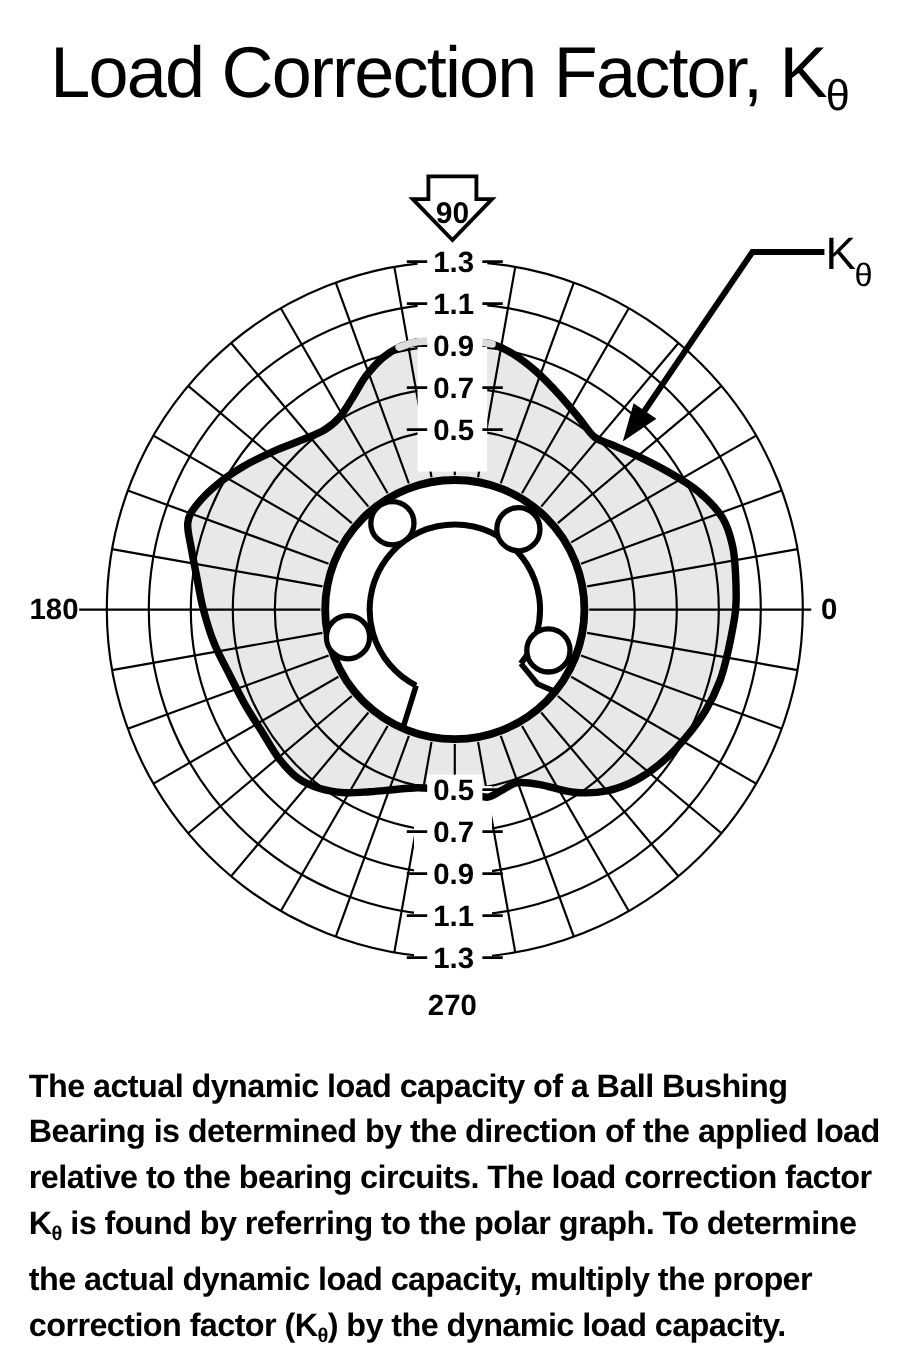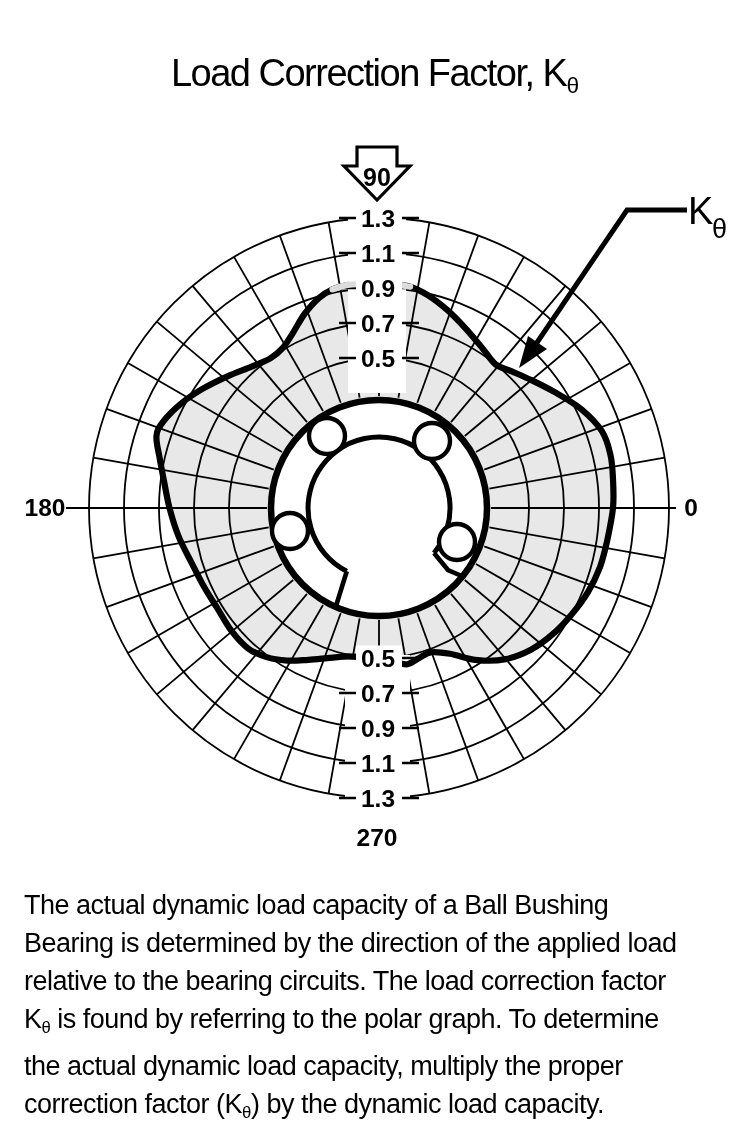--- a/index.html
+++ b/index.html
@@ -1,24 +1,24 @@
 <!DOCTYPE html>
 <html><head>
 <meta charset="utf-8">
 <style>
   html,body{margin:0;padding:0;background:#fff;}
   #page{position:relative;width:750px;height:1140px;background:#fff;overflow:hidden;
         font-family:"Liberation Sans",sans-serif;color:#000;}
-  #title{position:absolute;top:42px;left:0;width:750px;text-align:center;
-         font-size:38px;font-weight:400;letter-spacing:-1.5px;line-height:62px;}
+  #title{position:absolute;top:30px;left:0;width:750px;text-align:center;
+         font-size:60px;font-weight:400;letter-spacing:-1.5px;line-height:62px;}
   #title sub{font-size:0.60em;vertical-align:-0.30em;letter-spacing:0;}
   #chart-wrap{position:absolute;top:0;left:0;width:750px;height:880px;}
   svg{font-family:"Liberation Sans",sans-serif;}
   #caption{position:absolute;top:886px;left:24px;width:710px;
-           font-size:27px;line-height:38px;font-weight:400;letter-spacing:-0.5px;
+           font-size:27px;line-height:38px;font-weight:700;letter-spacing:-0.5px;
            white-space:pre-line;}
   #caption sub{font-size:0.62em;vertical-align:-0.32em;}
 </style>
 </head>
 <body>
 
 <div id="page">
   <div id="chart-wrap">
     <svg id="chart" width="750" height="880" viewBox="0 0 750 880">
         <path fill-rule="evenodd" fill="#e8e8e8" stroke="none" d="M613.0,508.0C614.0,497.9 613.4,488.2 613.0,479.3C612.6,470.4 612.3,462.6 610.4,454.6C608.6,446.6 606.7,438.8 601.9,431.2C597.1,423.7 589.1,415.6 581.5,409.3C573.8,402.9 564.5,397.8 556.2,392.9C547.8,388.1 538.9,383.7 531.4,380.1C523.9,376.5 517.2,373.8 511.2,371.1C505.2,368.5 500.2,368.0 495.4,364.2C490.7,360.4 487.5,354.3 482.6,348.4C477.8,342.6 472.1,335.6 466.2,329.1C460.3,322.7 453.6,315.5 447.2,309.9C440.8,304.3 434.3,299.2 428.1,295.3C421.9,291.5 415.7,288.4 410.1,286.7C404.5,285.0 398.5,284.2 394.6,285.0C390.7,285.9 389.2,289.7 386.6,291.6C384.0,293.6 381.5,296.8 379.0,296.8C376.5,296.8 374.0,293.6 371.4,291.6C368.8,289.7 367.4,286.2 363.4,285.0C359.4,283.9 352.8,284.2 347.7,284.9C342.5,285.7 337.3,287.2 332.5,289.4C327.7,291.6 323.5,294.1 318.8,298.2C314.2,302.3 308.8,308.4 304.5,314.0C300.3,319.7 296.9,326.6 293.3,332.3C289.7,337.9 286.7,343.6 282.8,347.9C279.0,352.3 275.4,355.2 270.3,358.3C265.1,361.4 258.8,363.6 251.7,366.6C244.6,369.6 235.7,372.6 227.5,376.3C219.3,380.0 210.1,384.4 202.4,388.9C194.8,393.4 188.1,397.7 181.7,403.1C175.2,408.4 167.9,415.6 163.7,421.0C159.5,426.4 157.1,429.6 156.5,435.7C155.8,441.7 158.2,449.7 159.5,457.3C160.8,465.0 162.5,473.2 164.1,481.6C165.8,490.1 167.1,498.9 169.5,508.0C171.9,517.1 174.9,527.2 178.5,536.2C182.1,545.2 186.9,553.6 191.1,561.9C195.3,570.2 199.2,578.3 203.6,586.1C208.0,593.9 212.9,601.3 217.7,608.8C222.4,616.4 226.9,624.8 231.9,631.4C237.0,638.0 242.3,644.1 248.1,648.4C253.8,652.7 260.1,655.1 266.6,657.1C273.2,659.2 280.4,660.1 287.3,660.6C294.3,661.0 301.5,660.2 308.2,659.8C314.9,659.4 320.8,658.7 327.3,658.1C333.9,657.5 341.4,656.6 347.4,656.4C353.5,656.3 358.1,656.9 363.3,657.2C368.6,657.4 374.2,657.4 379.0,658.0C383.8,658.6 387.8,659.9 392.4,660.9C397.0,662.0 402.1,664.8 406.6,664.3C411.0,663.8 415.0,660.0 419.2,658.0C423.3,655.9 426.3,652.9 431.5,652.2C436.7,651.6 442.4,652.5 450.1,653.8C457.9,655.2 468.6,659.3 477.9,660.2C487.1,661.1 496.9,660.9 505.8,659.1C514.6,657.3 523.1,653.8 530.9,649.7C538.8,645.5 546.0,640.1 552.7,634.2C559.5,628.4 565.6,621.6 571.4,614.7C577.3,607.7 583.1,600.3 587.8,592.4C592.6,584.5 596.7,575.9 600.0,567.2C603.2,558.5 605.1,549.9 607.3,540.1C609.4,530.2 612.0,518.1 613.0,508.0Z M487,508 A108,108 0 1 0 271,508 A108,108 0 1 0 487,508 Z"></path>

